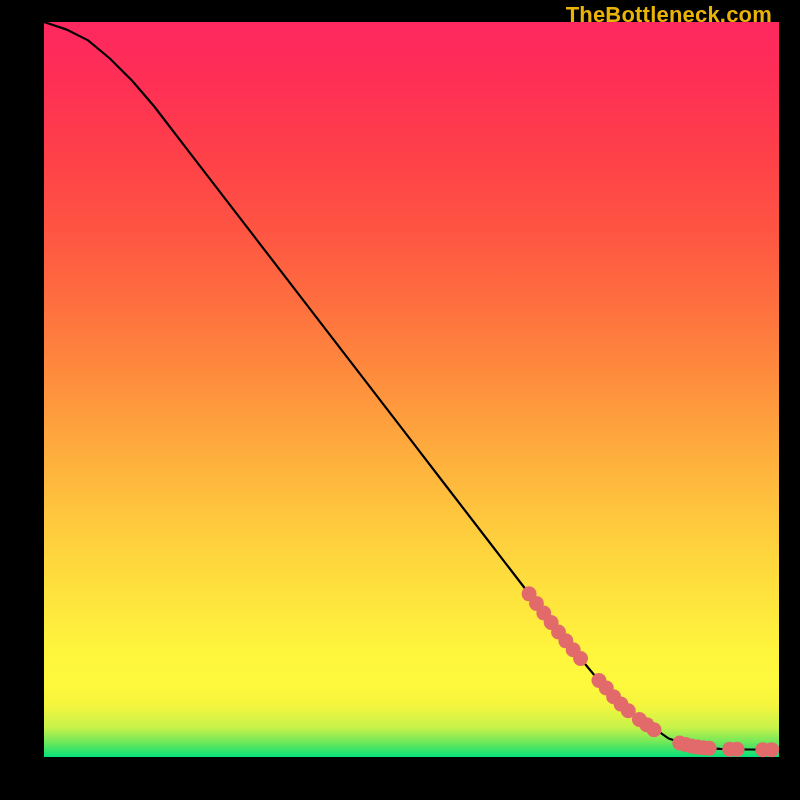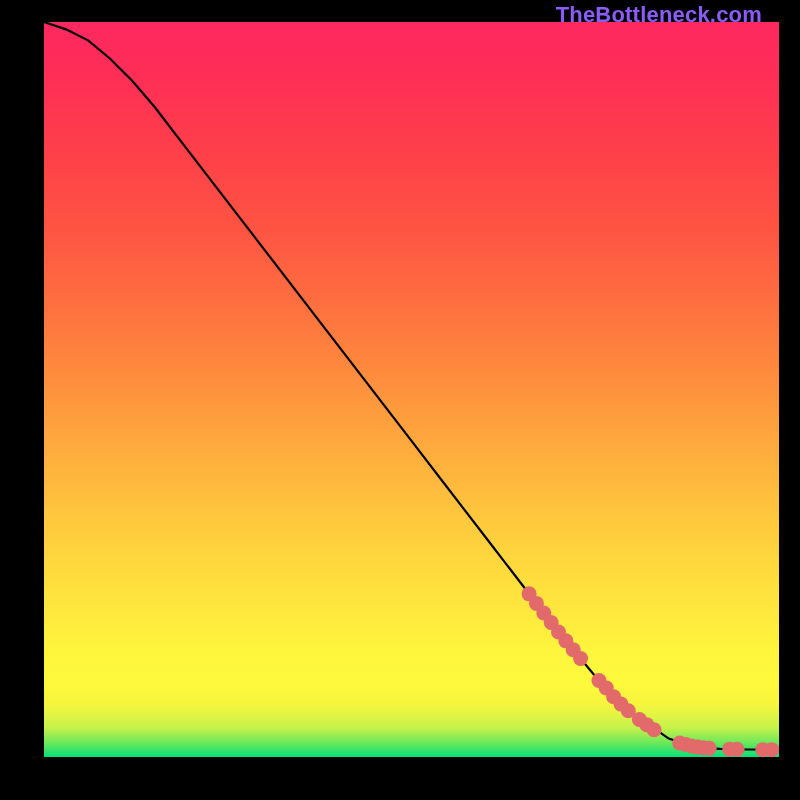--- a/index.html
+++ b/index.html
@@ -38,22 +38,22 @@
       #fe6e3f 62%,
       #fe5443 72%,
       #fe4049 82%,
       #fe2f55 92%,
       #fe2860 100%
     );
   }
   .watermark {
     position: absolute;
     top: 2px;
-    right: 38px;
-    color: #8b5cf6;
+    right: 28px;
+    color: #eab308;
     font-size: 22px;
     letter-spacing: 0.2px;
     font-weight: 600;
     user-select: none;
   }
   svg.curve {
     position: absolute;
     left: 0;
     top: 0;
     width: 735px;

